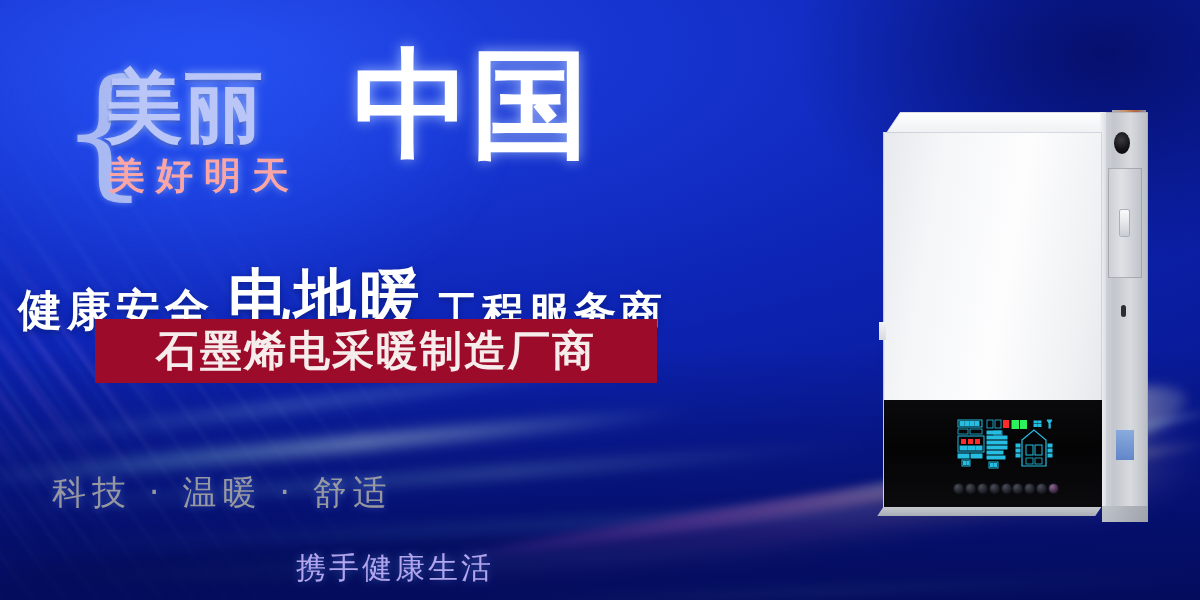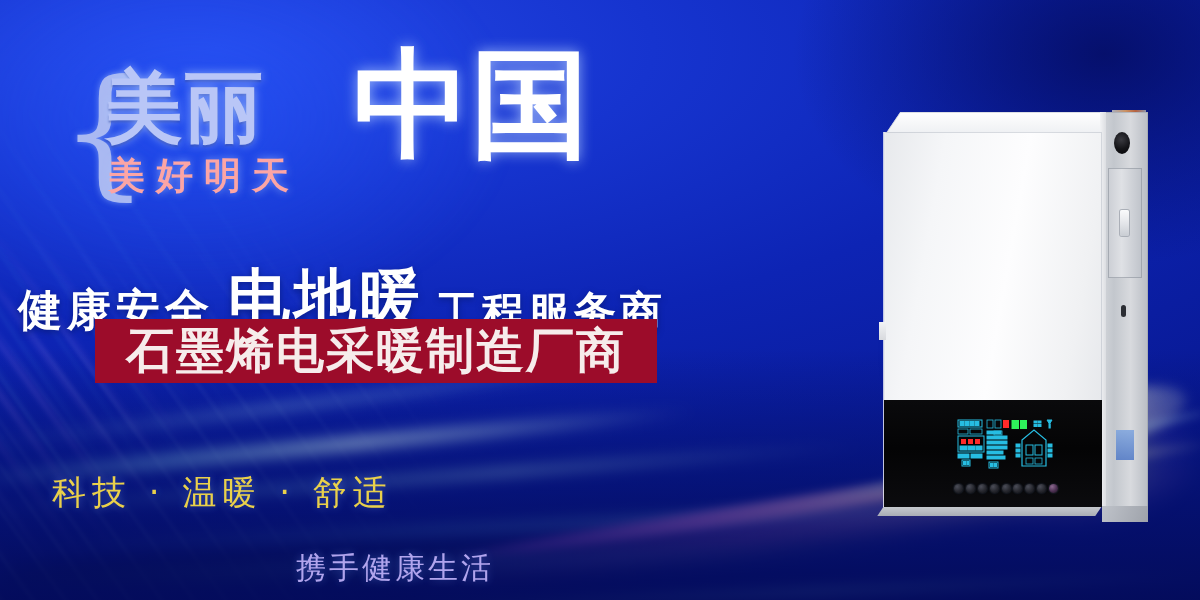--- a/index.html
+++ b/index.html
@@ -209,29 +209,29 @@
   .hl-b{font-size:62px;letter-spacing:4px;font-weight:bold;vertical-align:bottom;margin:0 10px 0 14px;}
   .hl-c{font-size:42px;letter-spacing:4px;font-weight:600;vertical-align:bottom;}
 
   .red-banner{
     position:absolute;left:95px;top:319px;
     width:562px;height:64px;
     background:#9c0c2a;
     display:flex;align-items:center;justify-content:center;
   }
   .red-banner-text{
-    color:#f6eceb;font-size:48px;letter-spacing:2px;font-weight:600;
+    color:#f6eceb;font-size:42px;letter-spacing:2px;font-weight:600;
     white-space:nowrap;
   }
 
   
   .tagline-1{
     position:absolute;left:52px;top:470px;
     font-size:34px;letter-spacing:6px;
-    color:#fde047;
+    color:#a3a3a3;
     opacity:.92;
     text-shadow:0 0 8px rgba(120,160,255,.45);
     white-space:nowrap;
   }
   .tagline-2{
     position:absolute;left:296px;top:548px;
     font-size:30px;letter-spacing:3px;
     color:#c4b5fd;
     opacity:.9;
     text-shadow:0 0 8px rgba(120,160,255,.45);

